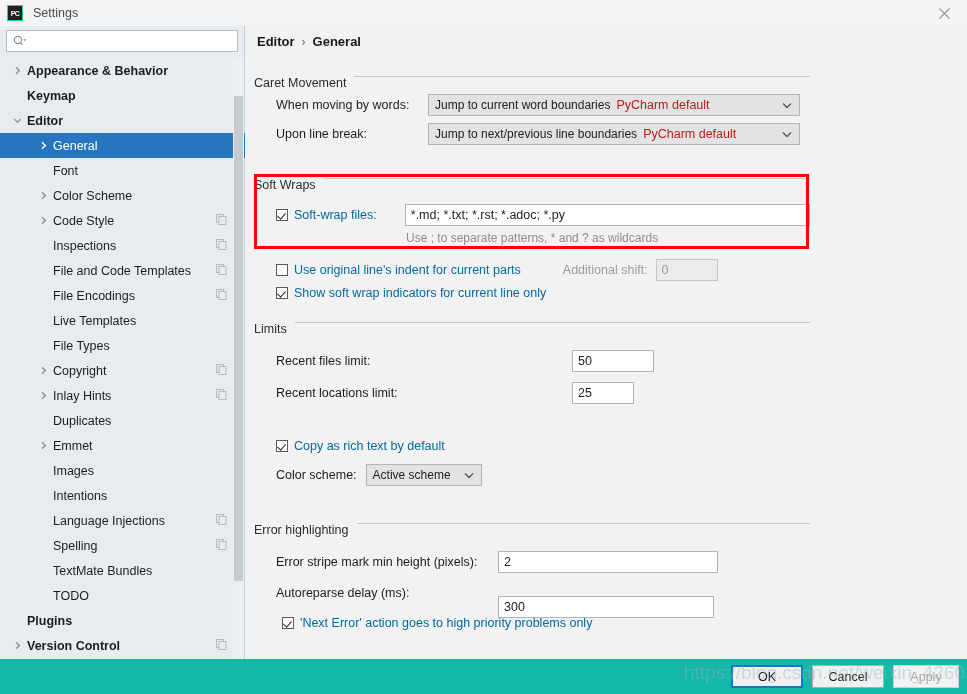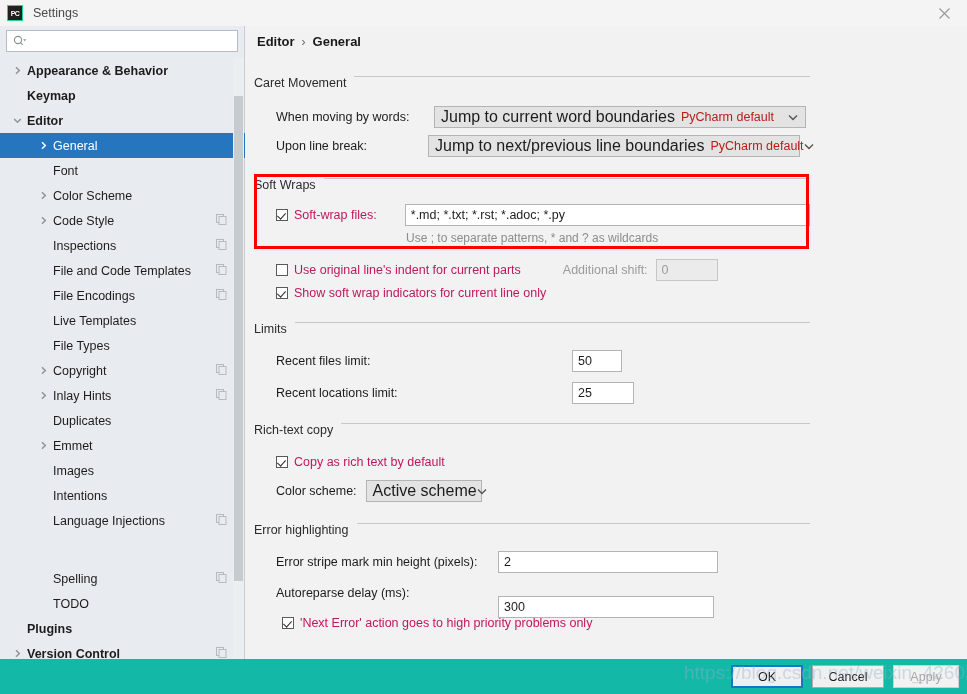--- a/index.html
+++ b/index.html
@@ -159,21 +159,21 @@
   .lbl.disabled { color: #9b9b9b; }
 
   
   .combo {
     height: 22px;
     background: #e3e3e3;
     border: 1px solid #b4b4b4;
     display: flex; align-items: center;
     cursor: pointer;
   }
-  .combo .val { margin-left: 6px; font-size: 16px; color: #1c1c1c; white-space: nowrap; }
+  .combo .val { margin-left: 6px; font-size: 12px; color: #1c1c1c; white-space: nowrap; }
   .combo .hint { margin-left: 6px; font-size: 12.5px; color: #b91c1c; white-space: nowrap; }
   .combo .arrow { margin-left: auto; margin-right: 7px; display: flex; }
 
   
   .tinput {
     height: 22px;
     background: #ffffff;
     border: 1px solid #b4b4b4;
     display: flex; align-items: center;
     font-size: 12.5px; color: #1c1c1c;
@@ -193,21 +193,21 @@
   }
   .cb.checked::after {
     content: "";
     position: absolute;
     left: 2px; top: 1px;
     width: 4px; height: 7px;
     border: solid #2b2b2b;
     border-width: 0 1.6px 1.6px 0;
     transform: rotate(42deg);
   }
-  .cb-label { margin-left: 6px; font-size: 12.5px; color: #be185d; white-space: nowrap; }
+  .cb-label { margin-left: 6px; font-size: 12.5px; color: #0369a1; white-space: nowrap; }
 
   .helper {
     font-size: 12px; color: #8c8c8c;
   }
 
   
   #redbox {
     position: absolute;
     left: 254px; top: 174px;
     width: 555px; height: 75px;
@@ -453,31 +453,39 @@
             <svg width="9" height="9" viewBox="0 0 9 9">
               <polyline points="3,1.2 6.3,4.5 3,7.8" fill="none" stroke="#8f949a" stroke-width="1.5"></polyline>
             </svg>
           </span>
           <span class="tree-label" style="margin-left: 3px;">Language Injections</span>
           <span class="copy-icon"><svg width="11" height="11" viewBox="0 0 11 11">
               <rect x="0.5" y="0.5" width="7" height="8" fill="none" stroke="#7a7f85"></rect>
               <rect x="3" y="2.5" width="7" height="8" fill="#e8ecf0" stroke="#7a7f85"></rect>
             </svg></span>
         </div>
-        <div class="tree-row" style="padding-left: 37px; margin-top: 33px;">
+        <div class="tree-row" style="padding-left: 37px;">
           <span class="chev empty">
             <svg width="9" height="9" viewBox="0 0 9 9">
               <polyline points="3,1.2 6.3,4.5 3,7.8" fill="none" stroke="#8f949a" stroke-width="1.5"></polyline>
             </svg>
           </span>
           <span class="tree-label" style="margin-left: 3px;">Spelling</span>
           <span class="copy-icon"><svg width="11" height="11" viewBox="0 0 11 11">
               <rect x="0.5" y="0.5" width="7" height="8" fill="none" stroke="#7a7f85"></rect>
               <rect x="3" y="2.5" width="7" height="8" fill="#e8ecf0" stroke="#7a7f85"></rect>
             </svg></span>
+        </div>
+        <div class="tree-row" style="padding-left: 37px;">
+          <span class="chev empty">
+            <svg width="9" height="9" viewBox="0 0 9 9">
+              <polyline points="3,1.2 6.3,4.5 3,7.8" fill="none" stroke="#8f949a" stroke-width="1.5"></polyline>
+            </svg>
+          </span>
+          <span class="tree-label" style="margin-left: 3px;">TextMate Bundles</span>
         </div>
         <div class="tree-row" style="padding-left: 37px;">
           <span class="chev empty">
             <svg width="9" height="9" viewBox="0 0 9 9">
               <polyline points="3,1.2 6.3,4.5 3,7.8" fill="none" stroke="#8f949a" stroke-width="1.5"></polyline>
             </svg>
           </span>
           <span class="tree-label" style="margin-left: 3px;">TODO</span>
         </div>
         <div class="tree-row" style="padding-left: 11px;">
@@ -516,21 +524,21 @@
       <span class="sep">›</span>
       <span>General</span>
     </div>
 
     <div class="section" style="top:50px;">
       <div class="sec-head">
         <span class="sec-title">Caret Movement</span>
         <span class="sec-line"></span>
       </div>
 
-      <div class="row" style="margin-top:12px;gap:6px;">
+      <div class="row" style="margin-top:0;">
         <span class="lbl" style="width:152px; margin-left:22px;">When moving by words:</span>
         <div class="combo" style="width:372px;">
           <span class="val">Jump to current word boundaries</span>
           <span class="hint">PyCharm default</span>
           <span class="arrow">
             <svg width="10" height="7" viewBox="0 0 10 7">
                 <polyline points="1,1.5 5,5.5 9,1.5" fill="none" stroke="#555" stroke-width="1.4"></polyline>
               </svg>
           </span>
         </div>
@@ -590,38 +598,34 @@
     </div>
 
     <div class="section" style="top:296px;">
       <div class="sec-head">
         <span class="sec-title">Limits</span>
         <span class="sec-line"></span>
       </div>
 
       <div class="row" style="margin-top:10px;">
         <span class="lbl" style="width:296px; margin-left:22px;">Recent files limit:</span>
-        <div class="tinput" style="width:50px;">
+        <div class="tinput" style="width:82px;">
           <span>50</span>
         </div>
       </div>
 
       <div class="row" style="margin-top:6px;">
         <span class="lbl" style="width:296px; margin-left:22px;">Recent locations limit:</span>
         <div class="tinput" style="width:62px;">
           <span>25</span>
         </div>
       </div>
     </div>
 
     <div class="section" style="top:397px;">
-      <div class="sec-head">
-        <span class="sec-title">Rich-text copy</span>
-        <span class="sec-line"></span>
-      </div>
 
       <div class="row" style="margin-top:10px;">
         <div class="cb-wrap" style="margin-left:22px;">
           <span class="cb checked"></span>
           <span class="cb-label">Copy as rich text by default</span>
         </div>
       </div>
 
       <div class="row" style="margin-top:3px;">
         <span class="lbl" style="margin-left:22px;">Color scheme:</span>

